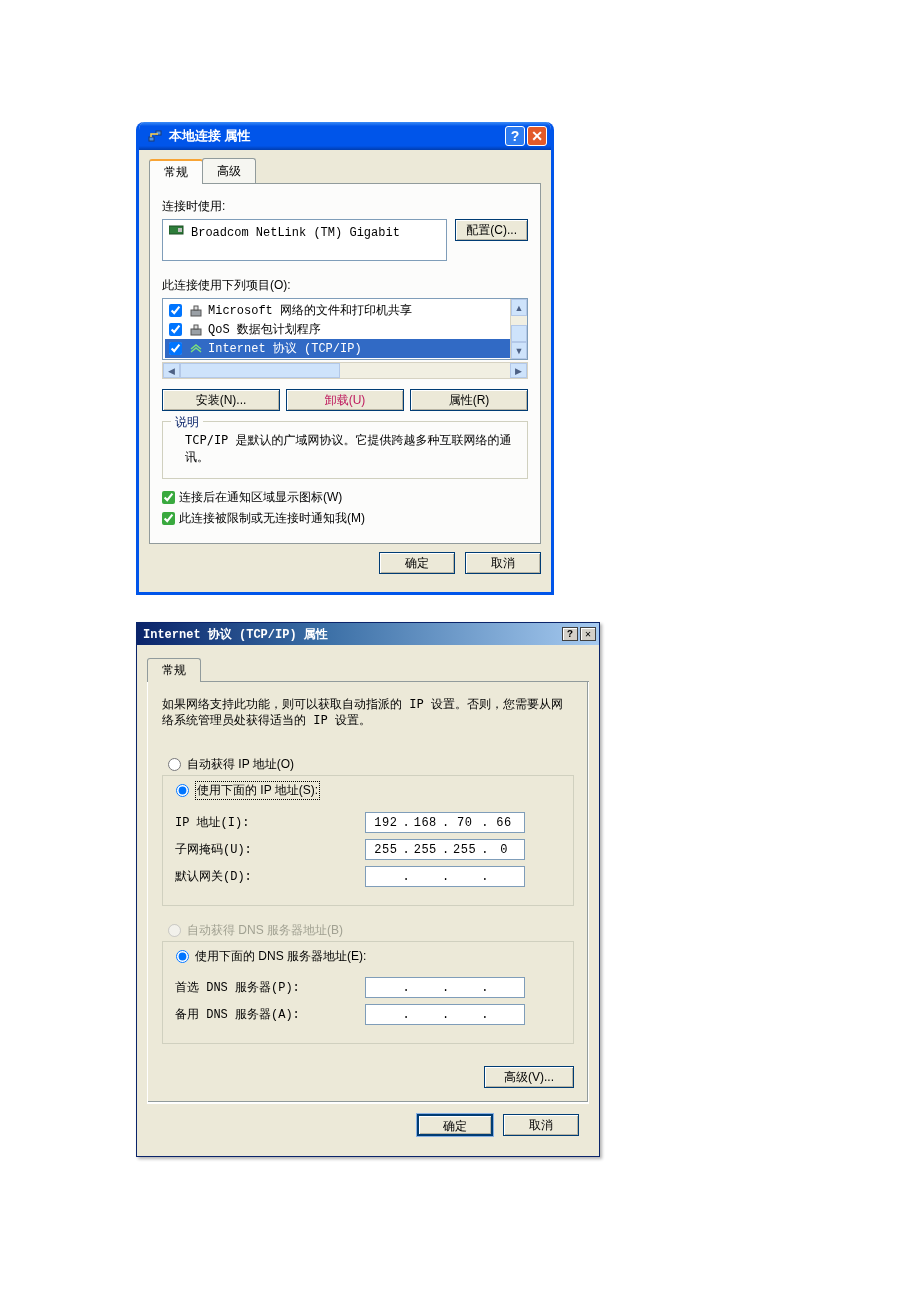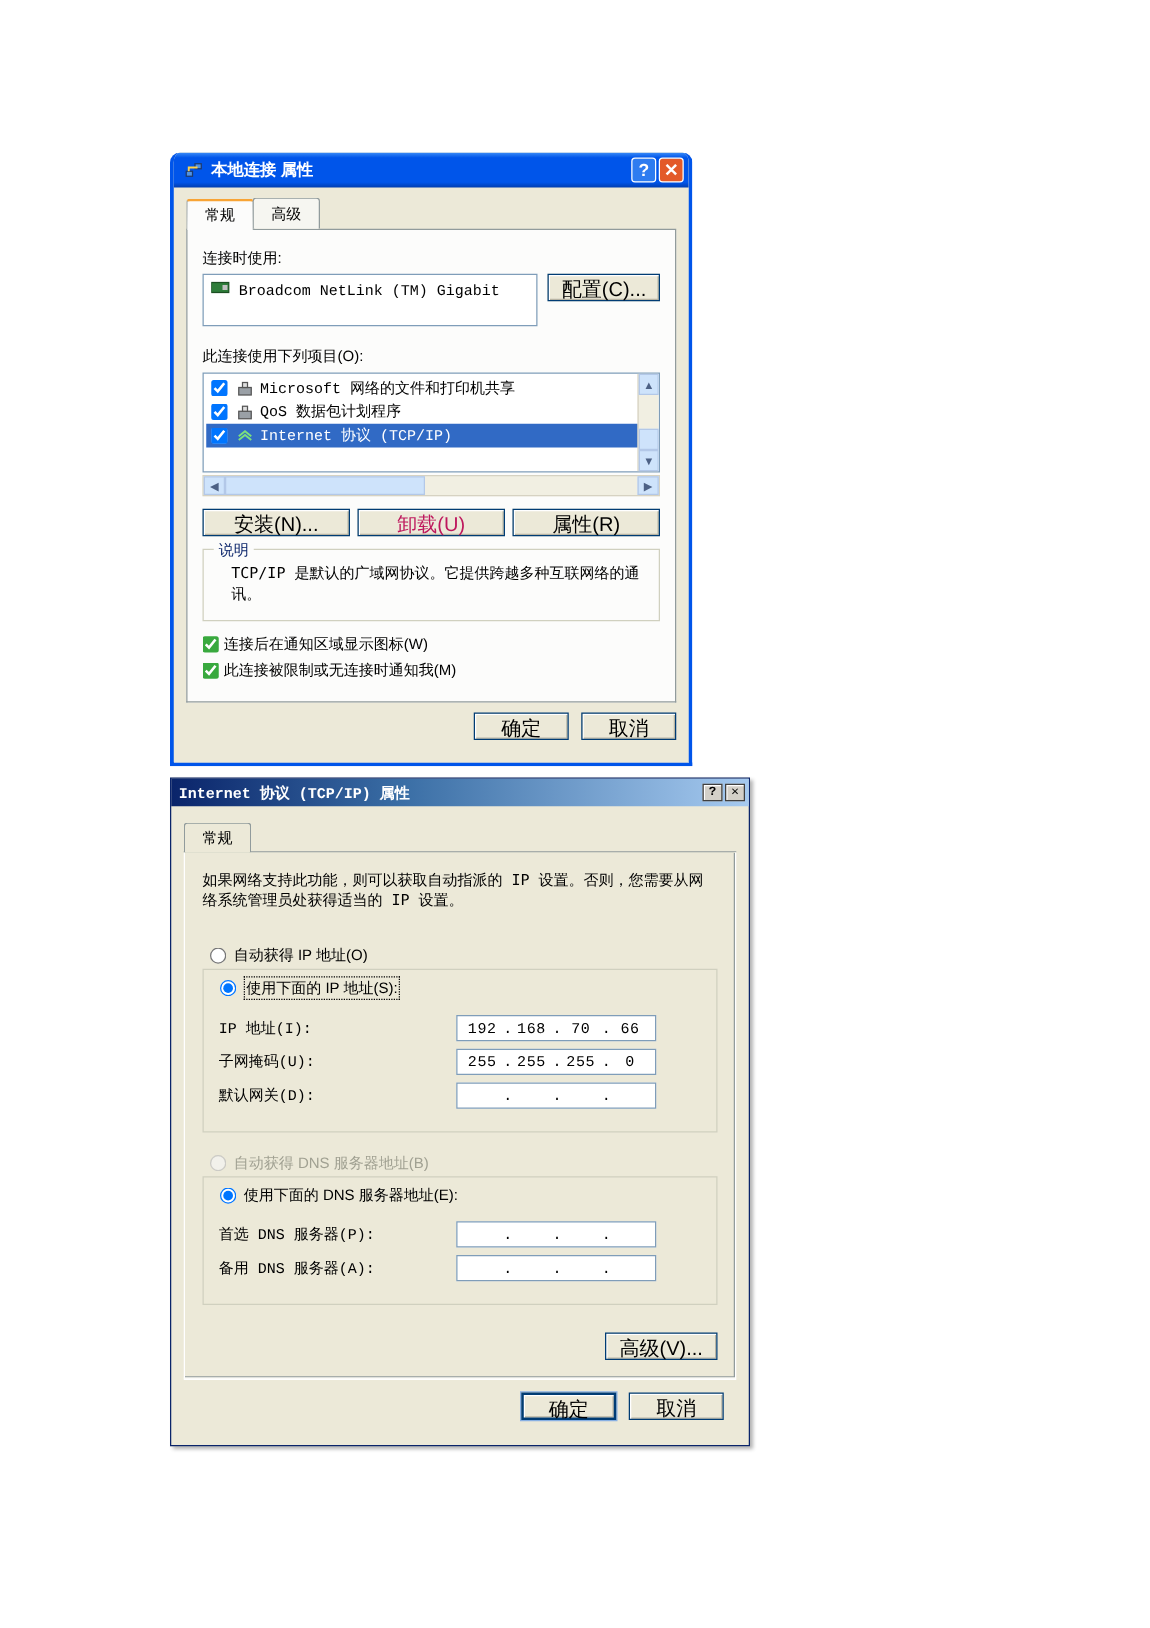--- a/index.html
+++ b/index.html
@@ -89,31 +89,31 @@
       display: flex; align-items: flex-end;
       font-family: "Courier New", monospace;
       height: 22px;
     }
     .adapter-box .nic-icon { margin-right: 6px; }
     .win-btn {
       border: 1px solid #003C74;
       background: #ECE9D8;
       padding: 2px 10px;
       height: 22px;
-      font-size: 16px;
+      font-size: 12px;
       font-family: inherit;
       box-shadow: inset 1px 1px 0 #fff, inset -1px -1px 0 #B8B4A3;
       cursor: pointer;
     }
     .win-btn.disabled { color: #be185d; cursor: default; }
 
     .items-box {
       border: 1px solid #7F9DB9;
       background: #fff;
-      height: 80px;
+      height: 62px;
       overflow: hidden;
       position: relative;
       margin-top: 4px;
     }
     .items-inner { padding: 2px 2px; }
     .item-row { display: flex; align-items: center; padding: 1px 2px; font-family: "SimSun","Courier New",monospace; }
     .item-row input[type=checkbox]{ margin: 0 4px 0 2px; }
     .item-row.selhl {
       background: #316AC5;
     }

